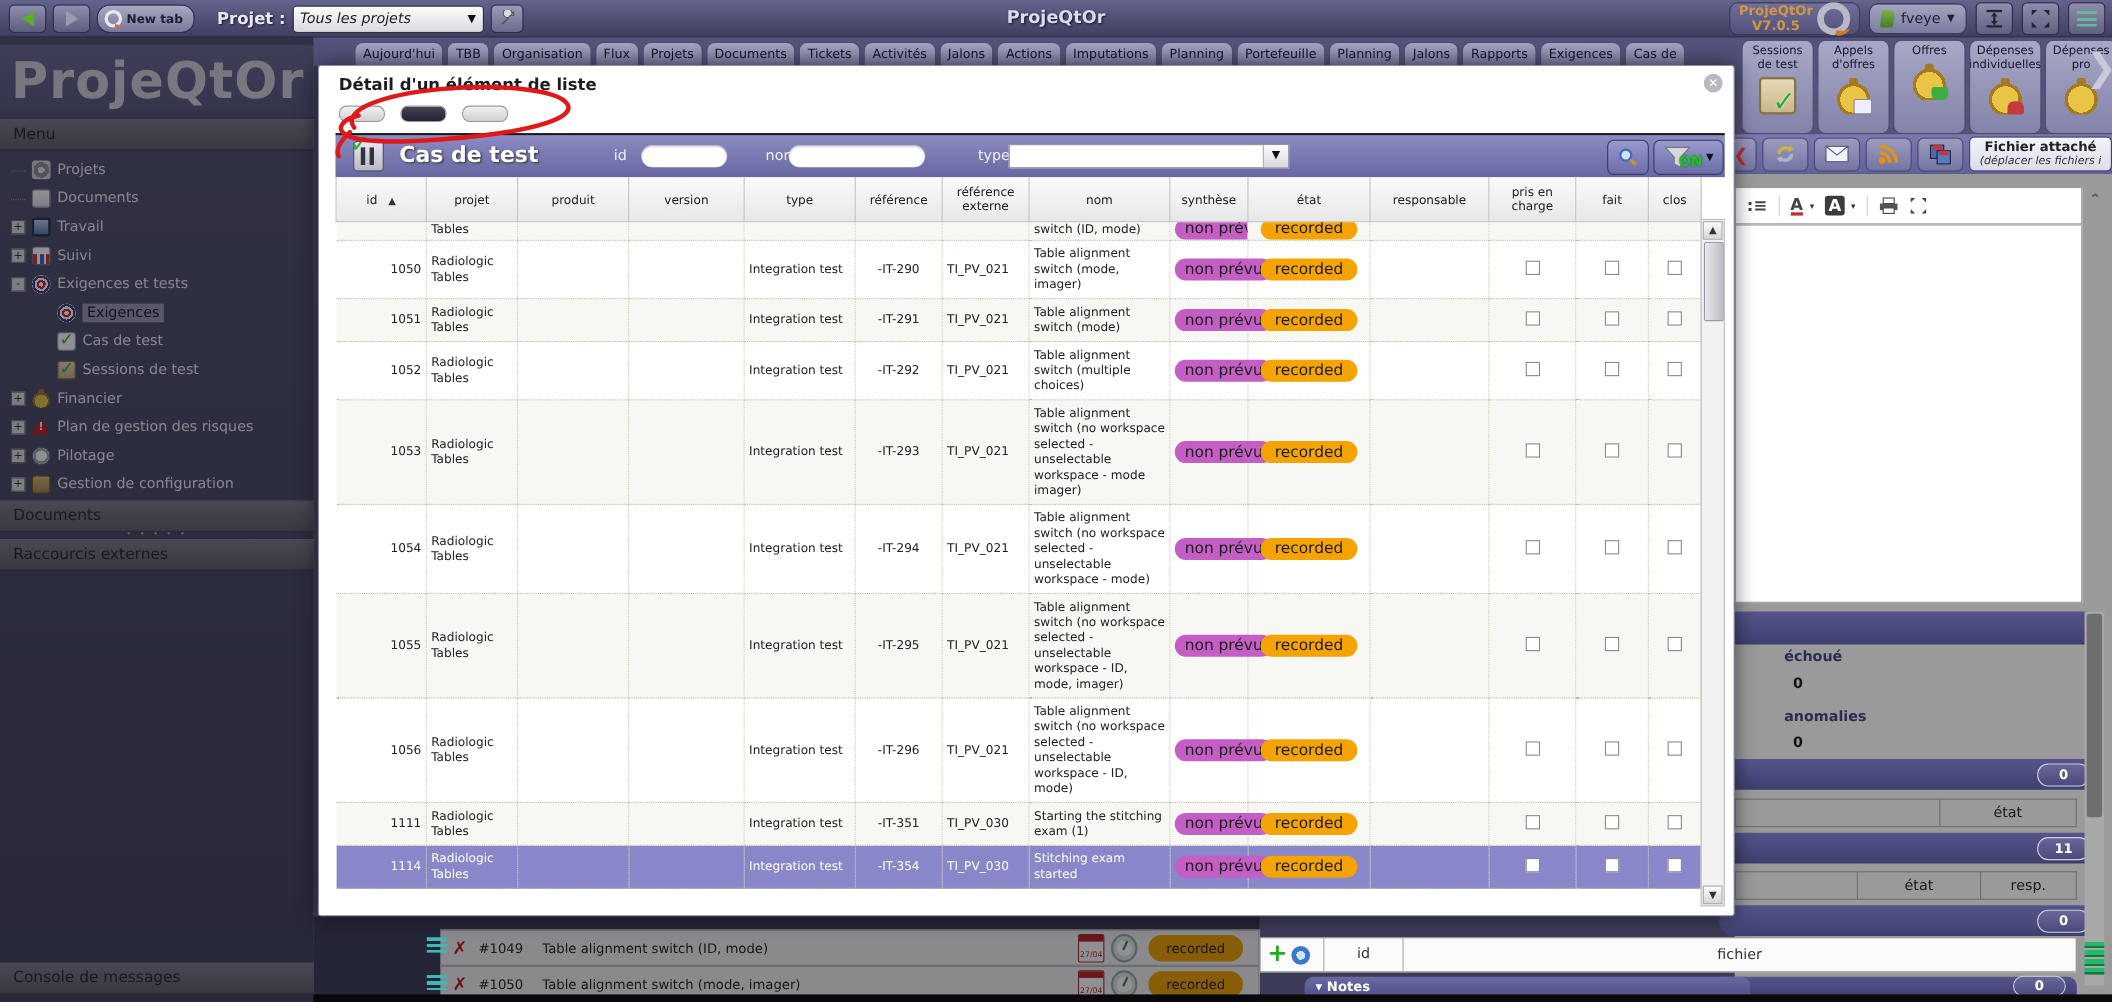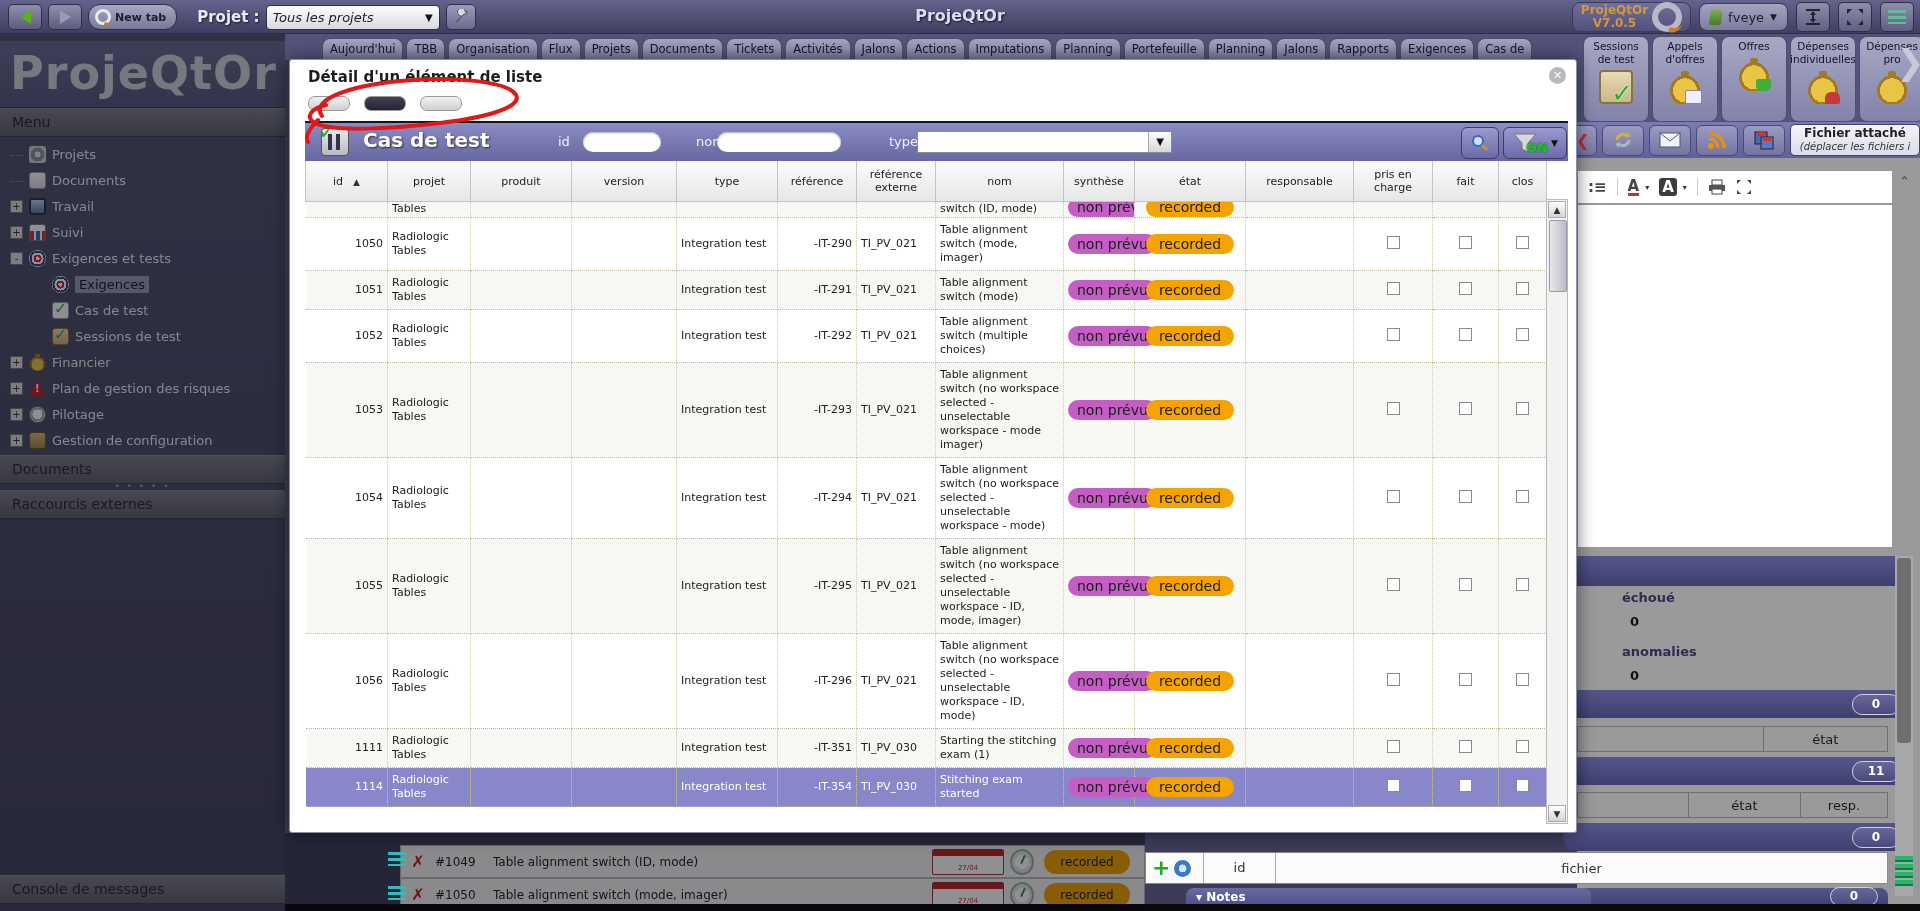--- a/index.html
+++ b/index.html
@@ -131,21 +131,21 @@
   .rscroll{position:absolute;left:1895px;top:556px;width:18px;height:340px;background:#a8a8a8;z-index:7;}
   .rscroll .thumb{position:absolute;left:2px;top:2px;width:14px;height:185px;background:#6e6e6e;border-radius:3px;}
   .greenwidget{position:absolute;left:0px;top:300px;width:18px;height:30px;background:repeating-linear-gradient(#22b96a 0 4px,#0d7a42 4px 6px,transparent 6px 8px);}
 
   
   .brow{position:absolute;left:400px;width:745px;height:33px;background:#f5f5f2;border:1px solid #b9b9b9;
     display:flex;align-items:center;z-index:6;box-sizing:border-box;font-size:12px;color:#222;}
   .brow .del{width:34px;text-align:center;color:#c41414;font-size:16px;font-weight:bold;}
   .brow .bid{width:58px;}
   .brow .bname{flex:1;}
-  .calic{width:22px;height:24px;background:#fff;border:1px solid #933;border-radius:2px;position:relative;margin-right:6px;padding-left:48px;}
+  .calic{width:22px;height:24px;background:#fff;border:1px solid #933;border-radius:2px;position:relative;margin-right:6px;}
   .calic::before{content:"";position:absolute;left:0;top:0;right:0;height:6px;background:#b22;}
   .calic .d{position:absolute;left:0;right:0;bottom:2px;text-align:center;font-size:7px;color:#b22;}
   .gaugeic{width:24px;height:26px;border-radius:50%;border:2px solid #9aa;background:radial-gradient(circle,#fff 0 7px,#dfe8df 7px);box-sizing:border-box;margin-right:10px;position:relative;}
   .gaugeic::after{content:"";position:absolute;left:10px;top:4px;width:2px;height:9px;background:#3a8a3a;transform:rotate(25deg);}
   .statuspill{min-width:86px;height:24px;border-radius:12px;background:#f0a300;color:#1d1d1d;font-size:12px;
     text-align:center;line-height:24px;margin-right:14px;}
   .bottomdim{position:absolute;left:285px;top:833px;width:860px;height:78px;background:rgba(8,8,18,.45);z-index:9;}
   .tealbit{position:absolute;width:18px;height:14px;background:repeating-linear-gradient(#39b9b9 0 3px,transparent 3px 6px);z-index:10;}
   .attachrow{position:absolute;left:1145px;top:852px;width:743px;height:32px;background:#fbfbfb;border:1px solid #888;
     display:flex;align-items:center;z-index:6;box-sizing:border-box;}
@@ -186,21 +186,21 @@
   .onlabel{color:#1ec41e;font-weight:bold;font-size:13px;text-shadow:0 0 2px #063;margin:8px 0 0 -12px;}
   .ondd{font-size:9px;color:#111;margin-left:3px;}
 
   table.grid{border-collapse:collapse;table-layout:fixed;width:1241px;font-size:11px;color:#222;}
   table.grid th{background:linear-gradient(#fbfbfb,#e7e7e7);border:1px solid #c4c4c4;border-top:none;
     font-weight:normal;font-size:11px;color:#222;height:40px;padding:0 2px;}
   table.grid td{border-right:1px dotted #cfc5ab;border-bottom:1px dotted #c2b89e;padding:5px 4px;vertical-align:middle;line-height:14px;}
   table.grid tr:nth-child(odd) td{background:#f7f7f3;}
   table.grid tr.sel td{background:#8787c9;color:#fff;}
   td.c-id{text-align:right;padding-right:22px;}
-  td.c-ref{text-align:right;}
+  td.c-ref{text-align:center;}
   td.c-ctr{text-align:center;}
   .pill{display:inline-block;border-radius:11px;padding:3px 9px;font-size:14px;color:#1c1c1c;white-space:nowrap;}
   .pill.syn{background:#c45ec4;}
   .pill.etat{background:#f5a300;min-width:70px;text-align:center;}
   tr.partial{height:14px;}
   tr.partial td{height:14px;padding:0 4px;overflow:hidden;vertical-align:top;line-height:13px;}
   tr.partial .pill{margin-top:-11px;}
   .cb{display:inline-block;width:13px;height:13px;background:#fff;border:1px solid #8a8a8a;box-sizing:border-box;}
   .sortic{color:#333;font-size:9px;margin-left:10px;}
   .vscroll{position:absolute;left:1241px;top:78px;width:22px;height:625px;background:#f2f2f2;border:1px solid #bbb;box-sizing:border-box;}

